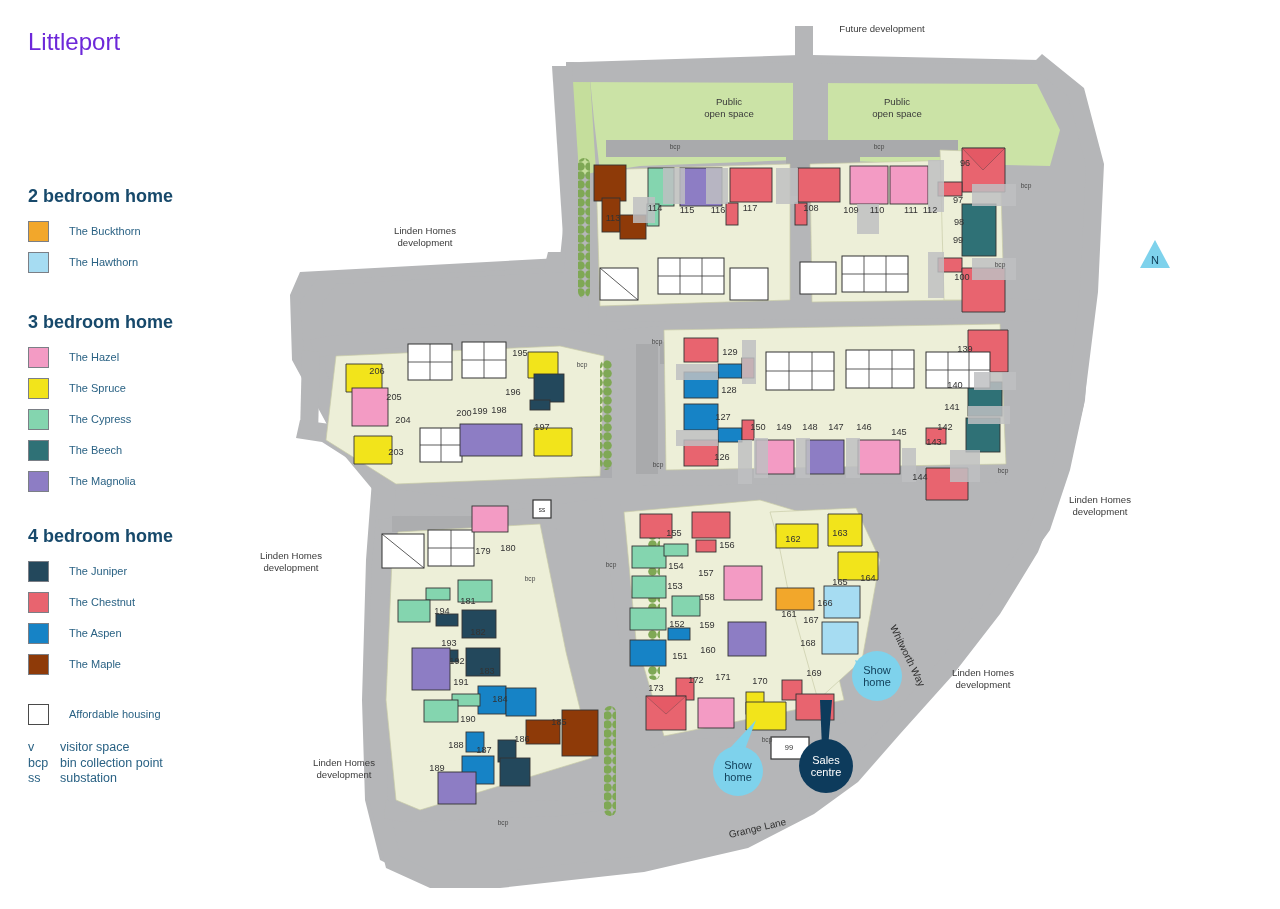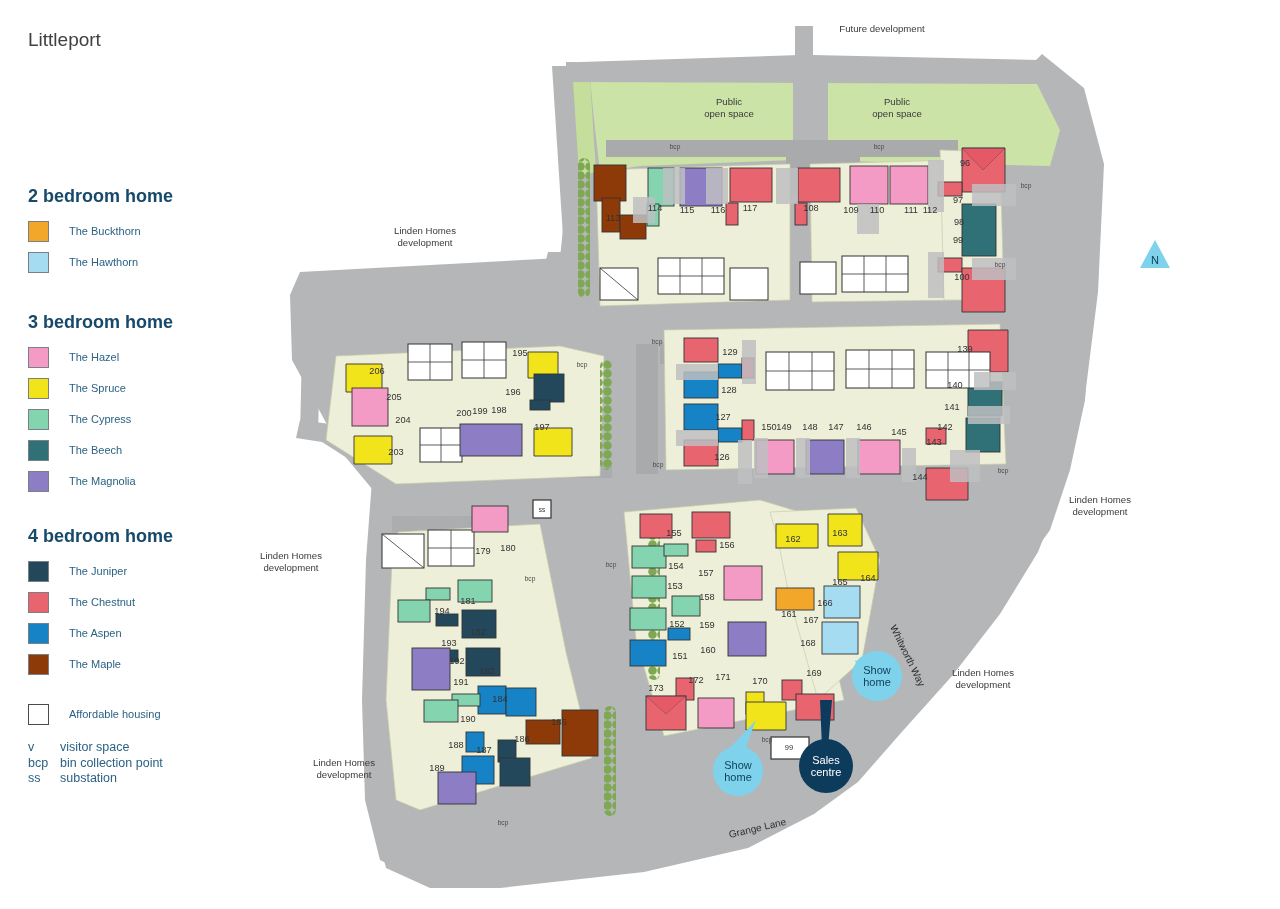--- a/index.html
+++ b/index.html
@@ -8,21 +8,21 @@
     width:1280px;height:909px;position:relative;overflow:hidden;
     font-family:"Liberation Sans","DejaVu Sans",sans-serif;
     color:#1d4e6e;
   }
   #root{position:absolute;inset:0;}
 
   
   .legend{position:absolute;left:0;top:0;width:330px;height:909px;z-index:40;}
   .title-block{position:absolute;left:28px;top:22px;}
   .site-title{font-size:38px;font-weight:400;color:#17496b;letter-spacing:-0.5px;line-height:1;}
-  .site-sub{font-size:19px;font-weight:400;color:#404040;margin-top:8px;line-height:1;}
+  .site-sub{font-size:24px;font-weight:400;color:#6d28d9;margin-top:8px;line-height:1;}
 
   .lg-group{position:absolute;left:28px;}
   .lg-head{font-size:18px;font-weight:bold;color:#17496b;margin-bottom:12px;}
   .lg-row{display:flex;align-items:center;height:24px;margin-bottom:7px;}
   .sw{width:21px;height:21px;border:1.6px solid #7b7f86;box-sizing:border-box;flex:0 0 auto;}
   .lg-label{font-size:11px;color:#2a6284;margin-left:20px;white-space:nowrap;}
 
   .abbr-row{display:flex;font-size:12.5px;color:#2a6284;line-height:15.5px;}
   .abbr-key{width:32px;flex:0 0 auto;}
 
@@ -405,21 +405,21 @@
         <div class="plotnum" style="left: 464px; top: 413px;">200</div>
         <div class="plotnum" style="left: 480px; top: 411px;">199</div>
         <div class="plotnum" style="left: 499px; top: 410px;">198</div>
         <div class="plotnum" style="left: 542px; top: 427px;">197</div>
         <div class="plotnum" style="left: 513px; top: 392px;">196</div>
         <div class="plotnum" style="left: 520px; top: 353px;">195</div>
         <div class="plotnum" style="left: 730px; top: 352px;">129</div>
         <div class="plotnum" style="left: 729px; top: 390px;">128</div>
         <div class="plotnum" style="left: 723px; top: 417px;">127</div>
         <div class="plotnum" style="left: 722px; top: 457px;">126</div>
-        <div class="plotnum" style="left: 758px; top: 427px; margin-left: 11px;">150</div>
+        <div class="plotnum" style="left: 758px; top: 427px;">150</div>
         <div class="plotnum" style="left: 784px; top: 427px;">149</div>
         <div class="plotnum" style="left: 810px; top: 427px;">148</div>
         <div class="plotnum" style="left: 836px; top: 427px;">147</div>
         <div class="plotnum" style="left: 864px; top: 427px;">146</div>
         <div class="plotnum" style="left: 899px; top: 432px;">145</div>
         <div class="plotnum" style="left: 920px; top: 477px;">144</div>
         <div class="plotnum" style="left: 934px; top: 442px;">143</div>
         <div class="plotnum" style="left: 945px; top: 427px;">142</div>
         <div class="plotnum" style="left: 952px; top: 407px;">141</div>
         <div class="plotnum" style="left: 955px; top: 385px;">140</div>

